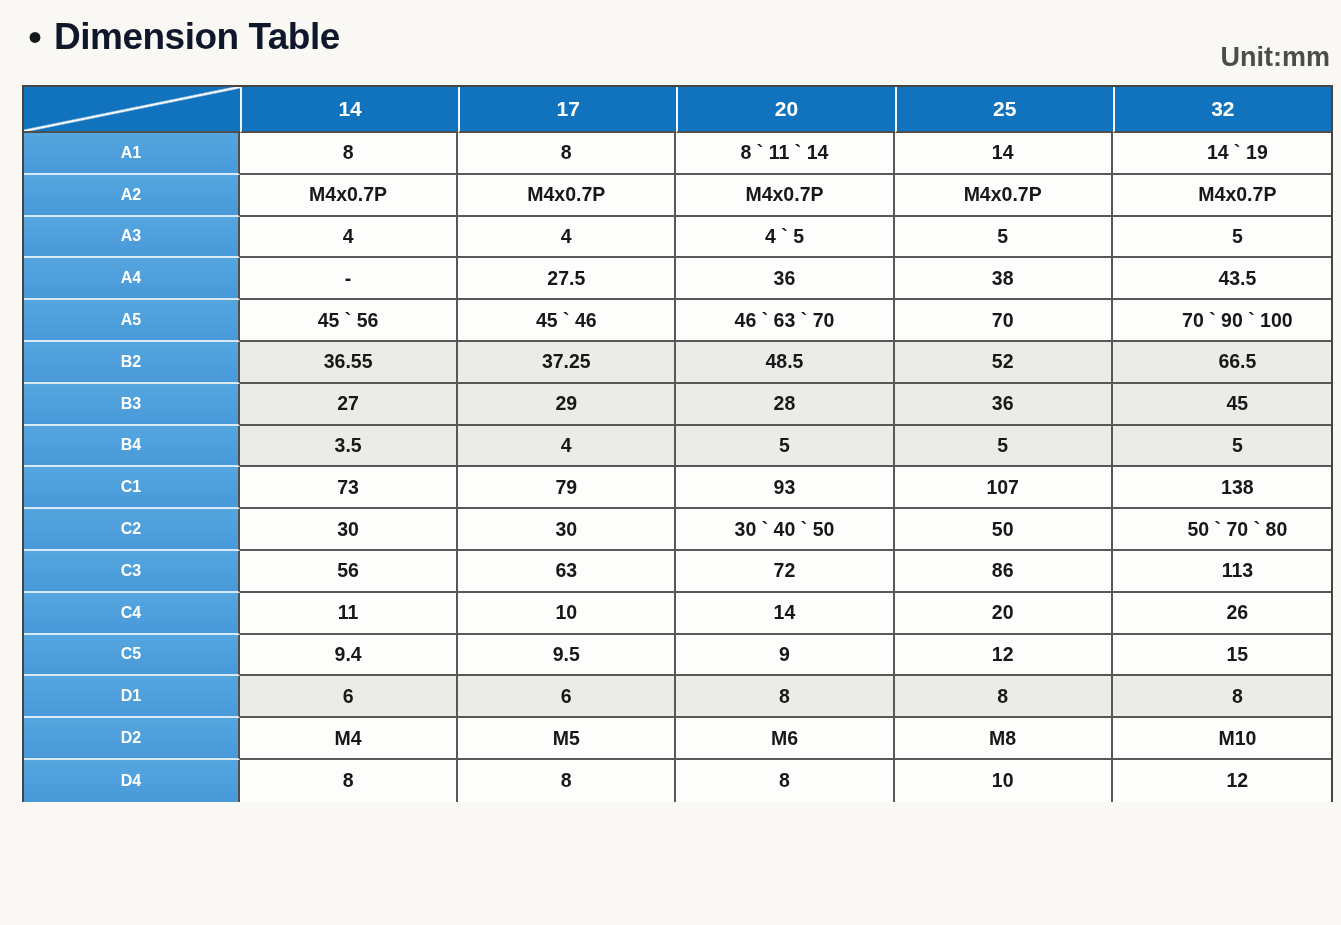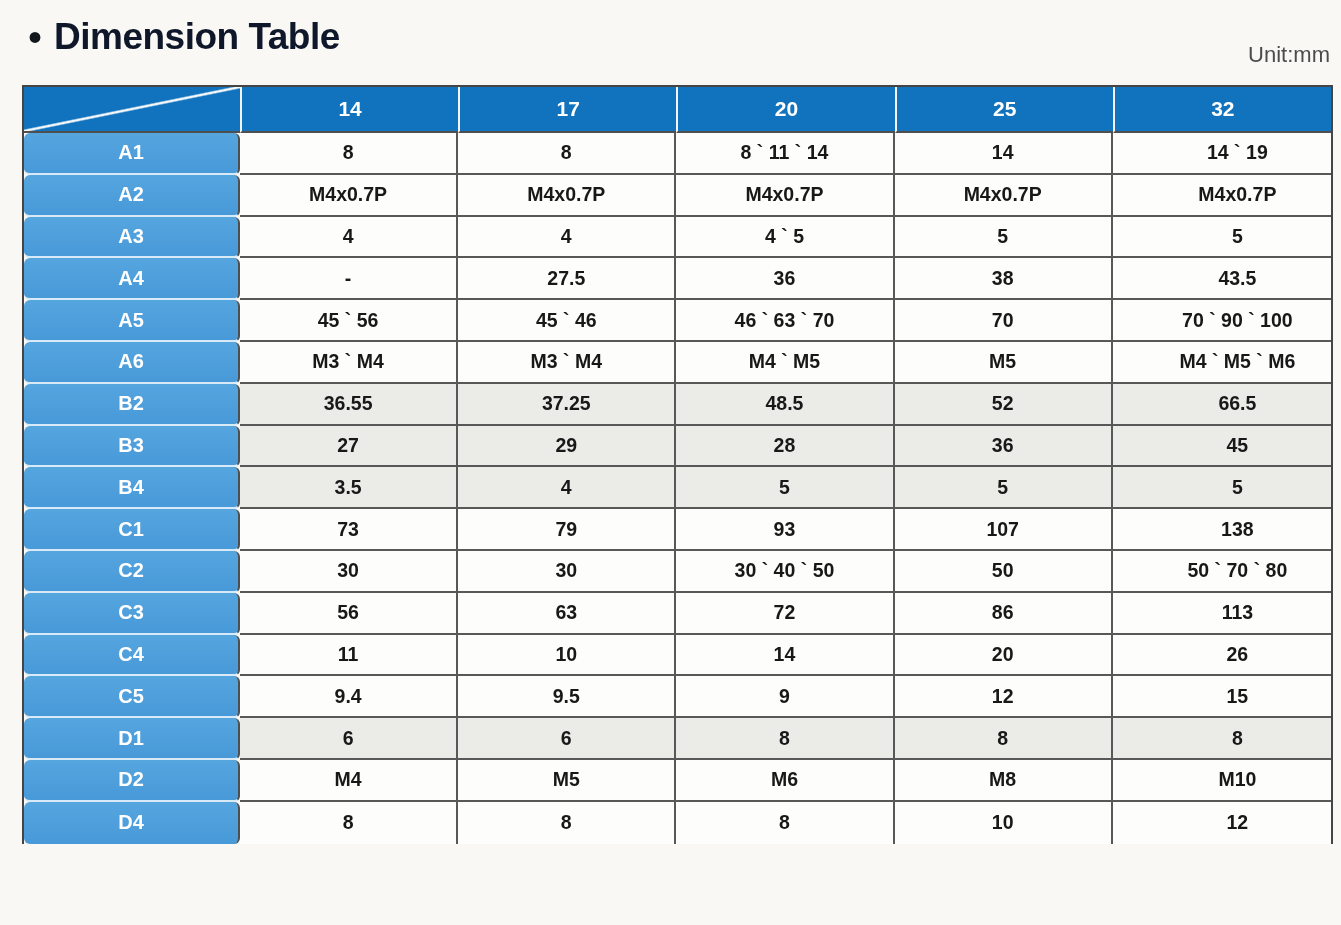--- a/index.html
+++ b/index.html
@@ -26,22 +26,22 @@
   .title-row h1 {
     font-size: 37px;
     font-weight: 700;
     letter-spacing: -0.5px;
     color: #0f172a;
   }
   .unit-label {
     position: absolute;
     top: 42px;
     right: 11px;
-    font-size: 22px;
-    font-weight: 400;
+    font-size: 27px;
+    font-weight: 700;
     color: #4c4c4c;
   }
   table.dim-table {
     position: absolute;
     top: 85px;
     left: 22px;
     width: 1311px;
     border-collapse: separate;
     border-spacing: 0;
     table-layout: fixed;
@@ -67,25 +67,24 @@
         rgba(255,255,255,0) calc(50% - 2px),
         #f5f8fb calc(50% - 0.5px),
         #f5f8fb calc(50% + 0.5px),
         rgba(255,255,255,0) calc(50% + 2px)),
       #1173bd;
   }
   tbody td { height: 41.8px; text-align: center; vertical-align: middle; }
   tbody td.label {
     background: linear-gradient(#55a5df, #4899d8);
     color: #ffffff;
-    font-size: 20px;
+    font-size: 16px;
     font-weight: 700;
     border-right: 2px solid #4f4f4f;
     border-bottom: 2px solid rgba(240,246,252,0.85);
-    border-radius: 6px;
   }
   tbody tr:last-child td.label { border-bottom: none; }
   tbody td.data {
     background: #fdfdfc;
     color: #181818;
     font-size: 19.5px;
     font-weight: 700;
     border-right: 2px solid #585858;
     border-bottom: 2px solid #585858;
   }
@@ -151,28 +150,20 @@
         <td class="data">43.5</td>
       </tr>
       <tr>
         <td class="label">A5</td>
         <td class="data">45 ` 56</td>
         <td class="data">45 ` 46</td>
         <td class="data">46 ` 63 ` 70</td>
         <td class="data">70</td>
         <td class="data">70 ` 90 ` 100</td>
       </tr>
-      <tr>
-        <td class="label">A6</td>
-        <td class="data">M3 ` M4</td>
-        <td class="data">M3 ` M4</td>
-        <td class="data">M4 ` M5</td>
-        <td class="data">M5</td>
-        <td class="data">M4 ` M5 ` M6</td>
-      </tr>
       <tr class="shaded">
         <td class="label">B2</td>
         <td class="data">36.55</td>
         <td class="data">37.25</td>
         <td class="data">48.5</td>
         <td class="data">52</td>
         <td class="data">66.5</td>
       </tr>
       <tr class="shaded">
         <td class="label">B3</td>

